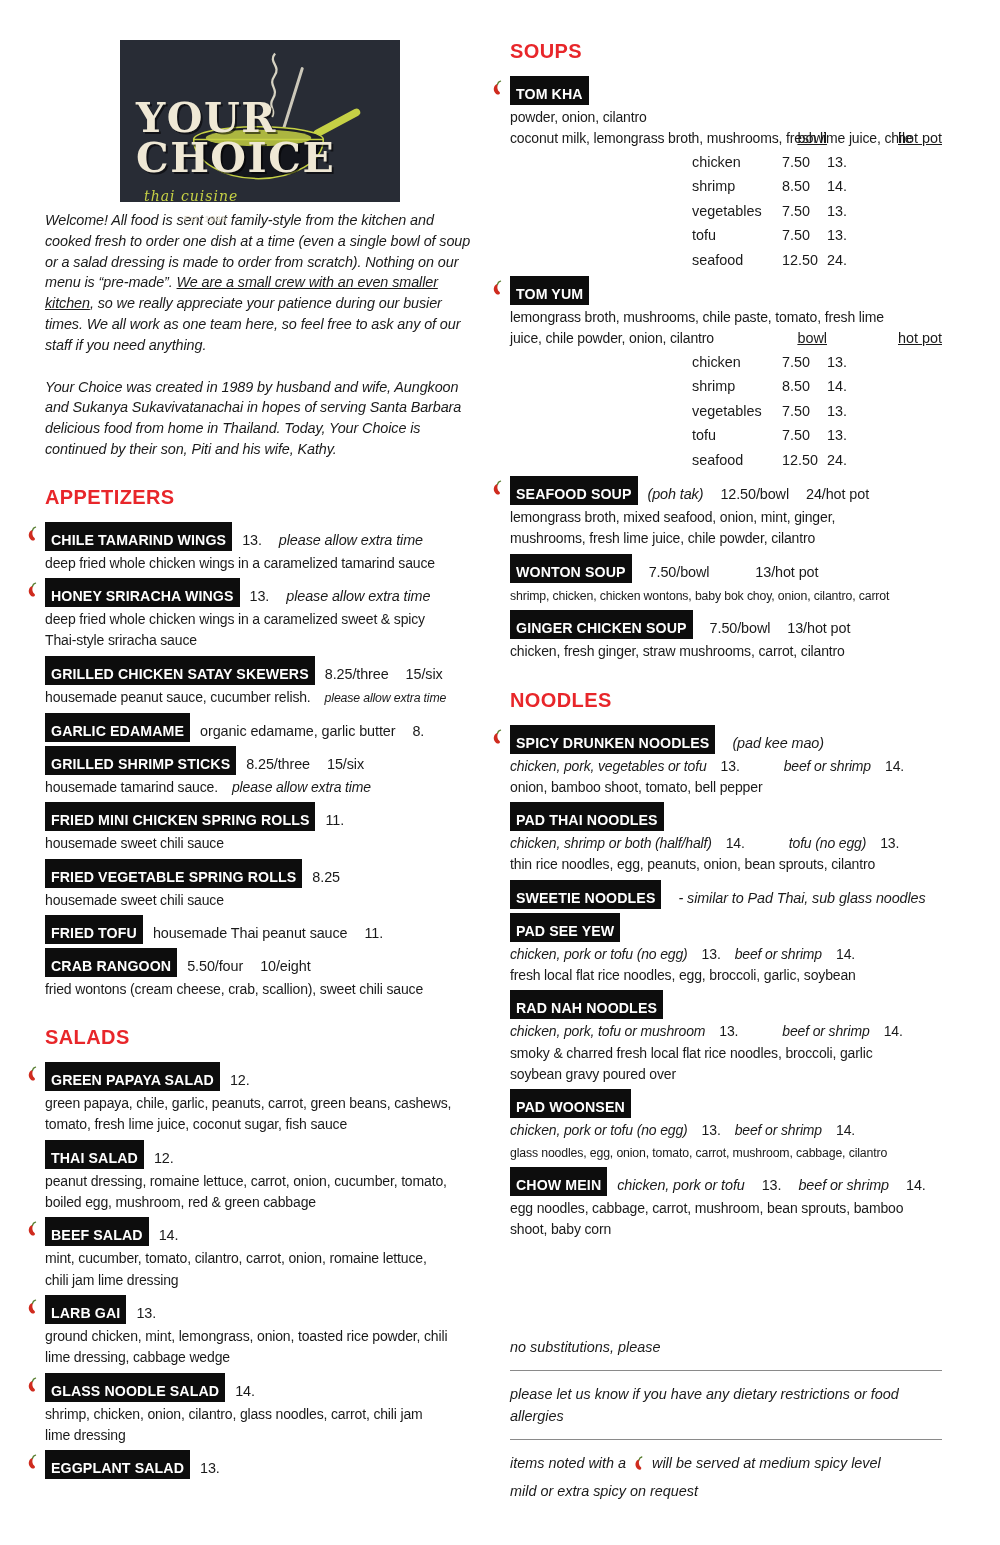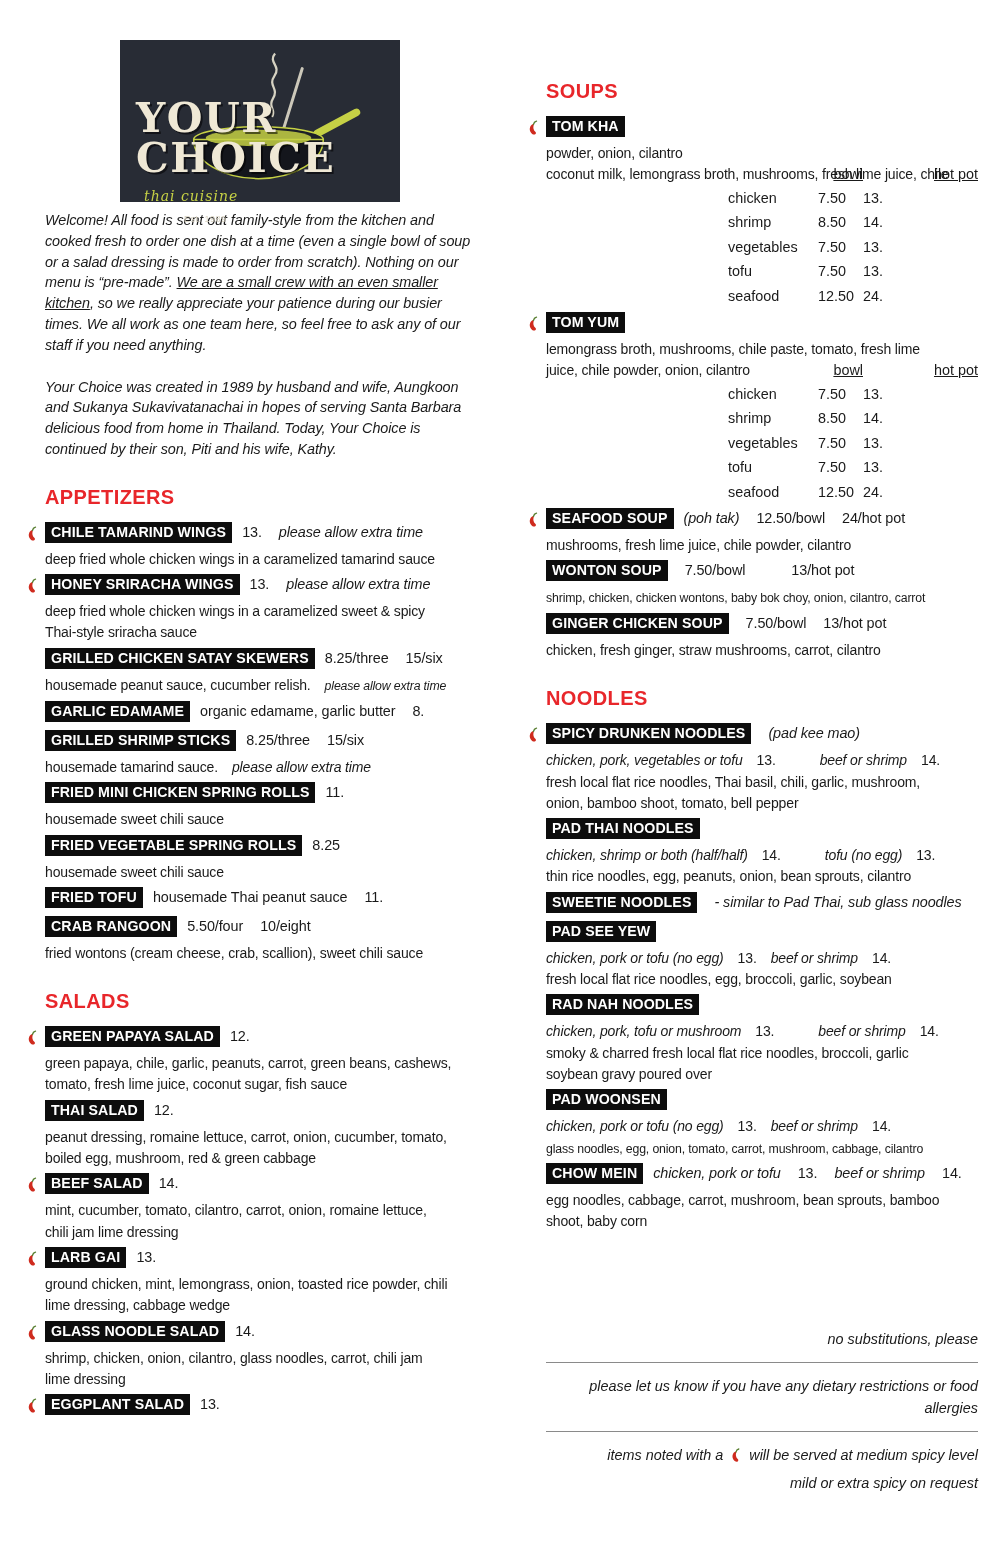--- a/index.html
+++ b/index.html
@@ -7,21 +7,21 @@
     width: 1000px; height: 1545px;
     background: #ffffff;
     font-family: "Liberation Sans", sans-serif;
     color: #1a1a1a;
     position: relative;
   }
   .page { position: absolute; inset: 0; background: #fff; overflow: hidden; }
 
   .col { position: absolute; top: 40px; }
   .col-left  { left: 45px;  width: 437px; }
-  .col-right { left: 546px; width: 432px; margin-top: 40px; }
+  .col-right { left: 510px; width: 432px; }
 
   
   .logo {
     position: relative;
     margin-left: 75px;
     width: 280px; height: 162px;
     background: #282c35;
     margin-bottom: 8px;
   }
   .logo-art { position: absolute; inset: 0; width: 100%; height: 100%; }
@@ -57,21 +57,21 @@
   .col-right section:first-child .sec-head { margin-top: 0; }
 
   .item { margin-bottom: 4px; }
   .head {
     position: relative; display: flex; align-items: baseline;
     min-height: 25px; margin-bottom: 2px;
   }
   .chili-wrap { position: absolute; left: -19px; top: 3px; width: 13px; height: 17px; }
   .chip {
     background: #0d0d0d; color: #ffffff; font-weight: 700;
-    font-size: 14.2px; padding: 2px 6px 3px; letter-spacing: .1px;
+    font-size: 14.2px; padding: 10px 6px 3px; letter-spacing: .1px;
     white-space: nowrap;
   }
   .hf { margin-left: 10px; white-space: nowrap; font-size: 14.4px; letter-spacing: -0.1px; }
   .hf.g  { margin-left: 17px; }
   .hf.g2 { margin-left: 46px; }
   .line { font-size: 14px; line-height: 21.3px; letter-spacing: -0.15px; }
   .df.g  { margin-left: 14px; }
   .df.g2 { margin-left: 44px; }
   .it { font-style: italic; }
   .sm { font-size: 12.3px; }
@@ -83,21 +83,21 @@
     margin-top: -21.3px; font-size: 14.4px; line-height: 21.3px; text-align: right;
   }
   .tbl-head .thu { text-decoration: underline; }
   .tbl-row {
     display: grid; grid-template-columns: 90px 45px auto;
     margin-left: 182px; font-size: 14.4px; line-height: 24.5px;
   }
 
   
   .footer {
-    margin-top: 95px; text-align: right;
+    margin-top: 95px; text-align: left;
     font-style: italic; font-size: 14.4px;
   }
   .fnote { line-height: 22px; }
   .frule { border: none; border-top: 1px solid #8a8a8a; margin: 12px 0; }
   .footer .chili-inline { display: inline-block; vertical-align: -3px; margin: 0 3px; }
   .note4 { margin-top: 3px; }
 </style>
 </head>
 <body>
 
@@ -365,20 +365,21 @@
             <div class="head">
               <span class="chili-wrap"><svg viewBox="0 0 12 16" width="13" height="17">
                   <path d="M5.6 4.6 C3 5.4 1.6 9.2 3.2 12.2 C4.3 14.3 6.6 15.4 7.9 14.2 C8.6 13.6 8.4 12.8 7.7 12.1 C6 10.4 5.4 8 6.2 5.8 C6.4 5.2 6.3 4.8 5.6 4.6 Z" fill="#cf2b1e"></path>
                   <path d="M6 5 C6.3 3.4 7.2 2.4 8.8 2" stroke="#567d2e" stroke-width="1.3" fill="none" stroke-linecap="round"></path>
                 </svg></span>
               <span class="chip">SEAFOOD SOUP</span>
               <span class="hf it">(poh tak)</span>
               <span class="hf g">12.50/bowl</span>
               <span class="hf g">24/hot pot</span>
             </div>
+            <div class="line"><span class="df">lemongrass broth, mixed seafood, onion, mint, ginger,</span></div>
             <div class="line"><span class="df">mushrooms, fresh lime juice, chile powder, cilantro</span></div>
           </div>
           <div class="item">
             <div class="head">
               <span class="chip">WONTON SOUP</span>
               <span class="hf g">7.50/bowl</span>
               <span class="hf g2">13/hot pot</span>
             </div>
             <div class="line smline"><span class="df sm">shrimp, chicken, chicken wontons, baby bok choy, onion, cilantro, carrot</span></div>
           </div>
@@ -396,21 +397,20 @@
           <div class="item">
             <div class="head">
               <span class="chili-wrap"><svg viewBox="0 0 12 16" width="13" height="17">
                   <path d="M5.6 4.6 C3 5.4 1.6 9.2 3.2 12.2 C4.3 14.3 6.6 15.4 7.9 14.2 C8.6 13.6 8.4 12.8 7.7 12.1 C6 10.4 5.4 8 6.2 5.8 C6.4 5.2 6.3 4.8 5.6 4.6 Z" fill="#cf2b1e"></path>
                   <path d="M6 5 C6.3 3.4 7.2 2.4 8.8 2" stroke="#567d2e" stroke-width="1.3" fill="none" stroke-linecap="round"></path>
                 </svg></span>
               <span class="chip">SPICY DRUNKEN NOODLES</span>
               <span class="hf it g">(pad kee mao)</span>
             </div>
             <div class="line"><span class="df it">chicken, pork, vegetables or tofu</span><span class="df g">13.</span><span class="df it g2">beef or shrimp</span><span class="df g">14.</span></div>
-            <div class="line"><span class="df">fresh local flat rice noodles, Thai basil, chili, garlic, mushroom,</span></div>
             <div class="line"><span class="df">onion, bamboo shoot, tomato, bell pepper</span></div>
           </div>
           <div class="item">
             <div class="head">
               <span class="chip">PAD THAI NOODLES</span>
             </div>
             <div class="line"><span class="df it">chicken, shrimp or both (half/half)</span><span class="df g">14.</span><span class="df it g2">tofu (no egg)</span><span class="df g">13.</span></div>
             <div class="line"><span class="df">thin rice noodles, egg, peanuts, onion, bean sprouts, cilantro</span></div>
           </div>
           <div class="item">

